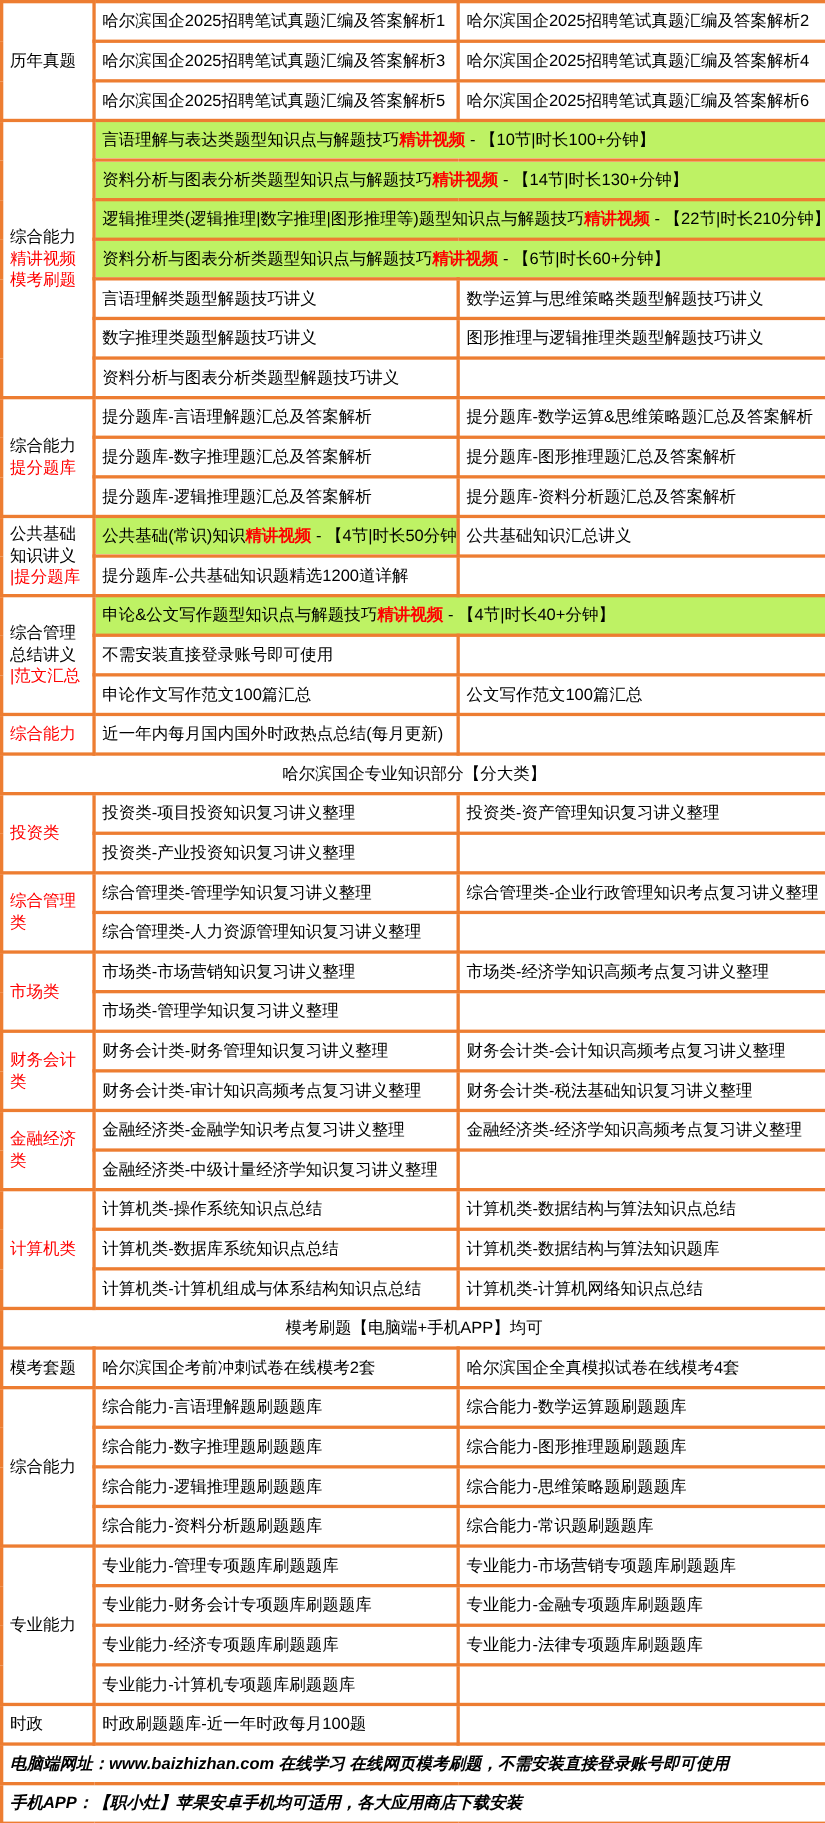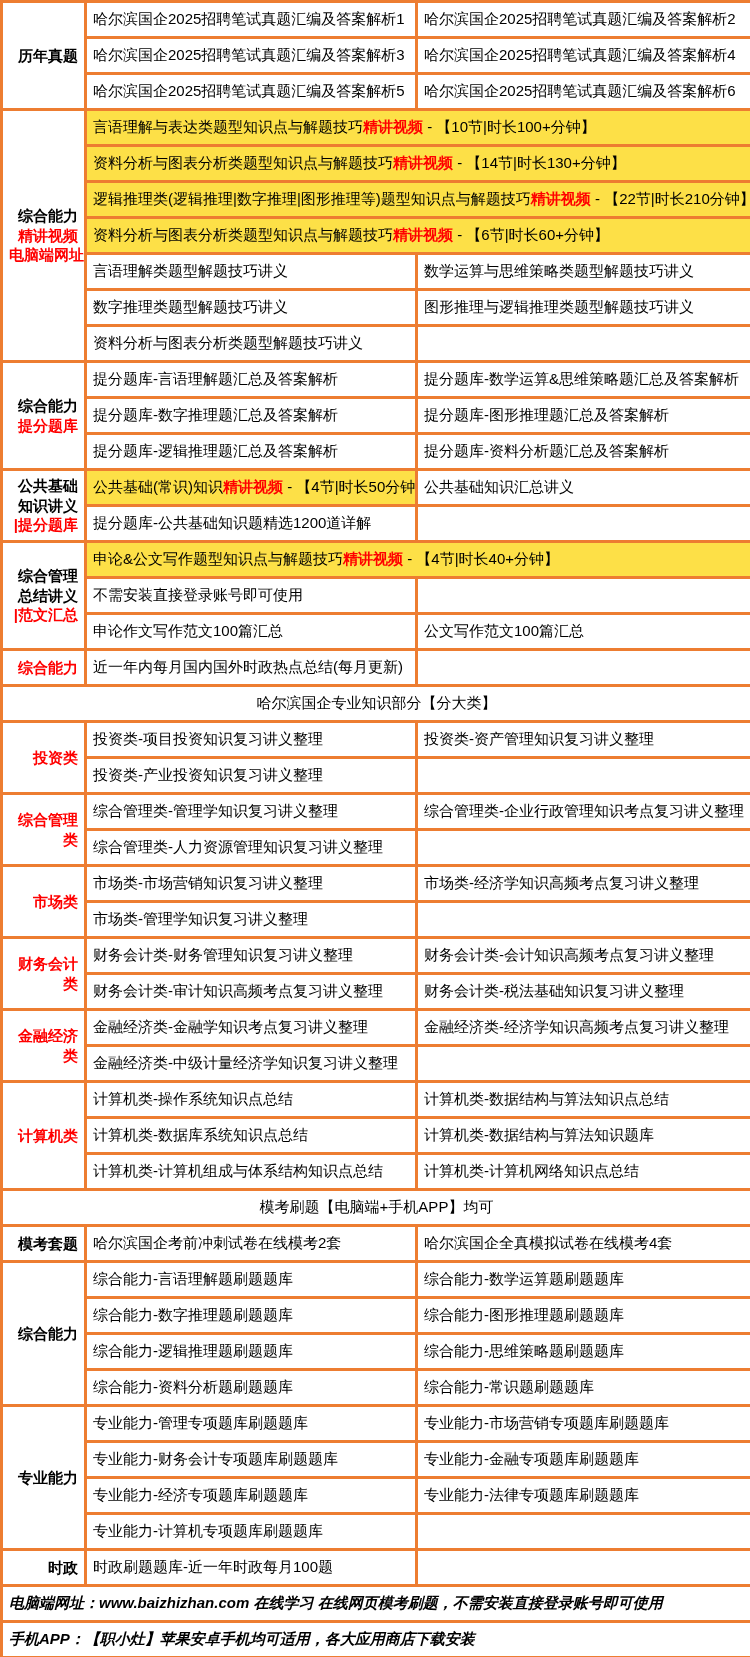--- a/index.html
+++ b/index.html
@@ -14,43 +14,43 @@
     border: 3px solid #ED7D31;
     font-size: 15px;
     color: #000000;
     height: 36px;
     padding: 2px 6px;
     white-space: nowrap;
     overflow: hidden;
     vertical-align: middle;
   }
   td.rowhead {
-    font-weight: bold;
+    font-weight: normal;
     font-size: 16px;
-    text-align: right;
+    text-align: left;
     padding: 2px 1px;
     line-height: 1.3;
     white-space: normal;
   }
   td.divider {
     text-align: center;
     font-weight: normal;
     font-size: 17px;
     height: 40px;
   }
   td.footer {
     font-weight: bold;
     font-size: 16px;
     height: 40px;
     padding-left: 9px;
     font-style: italic;
   }
   .red { color: #FF0000; }
   .seg-red { color: #FF0000; font-weight: bold; }
-  td.hl { background: #fde047; }
+  td.hl { background: #bef264; }
 </style>
 </head>
 <body>
 
 <div>
   <table class="course-table">
     <colgroup>
       <col style="width:84px">
       <col style="width:331px">
       <col style="width:335px">
@@ -68,21 +68,21 @@
           <td class="cell">哈尔滨国企2025招聘笔试真题汇编及答案解析4</td>
         </tr>
         <tr>
           <td class="cell">哈尔滨国企2025招聘笔试真题汇编及答案解析5</td>
           <td class="cell">哈尔滨国企2025招聘笔试真题汇编及答案解析6</td>
         </tr>
         <tr>
           <td class="rowhead" rowspan="7">
             <div>综合能力</div>
             <div class="red">精讲视频</div>
-            <div class="red">电脑端网址</div>
+            <div class="red">模考刷题</div>
           </td>
           <td class="cell hl" colspan="2"><span>言语理解与表达类题型知识点与解题技巧</span><span class="seg-red">精讲视频</span><span> - 【10节|时长100+分钟】</span></td>
         </tr>
         <tr>
           <td class="cell hl" colspan="2"><span>资料分析与图表分析类题型知识点与解题技巧</span><span class="seg-red">精讲视频</span><span> - 【14节|时长130+分钟】</span></td>
         </tr>
         <tr>
           <td class="cell hl" colspan="2"><span>逻辑推理类(逻辑推理|数字推理|图形推理等)题型知识点与解题技巧</span><span class="seg-red">精讲视频</span><span> - 【22节|时长210分钟】</span></td>
         </tr>
         <tr>

